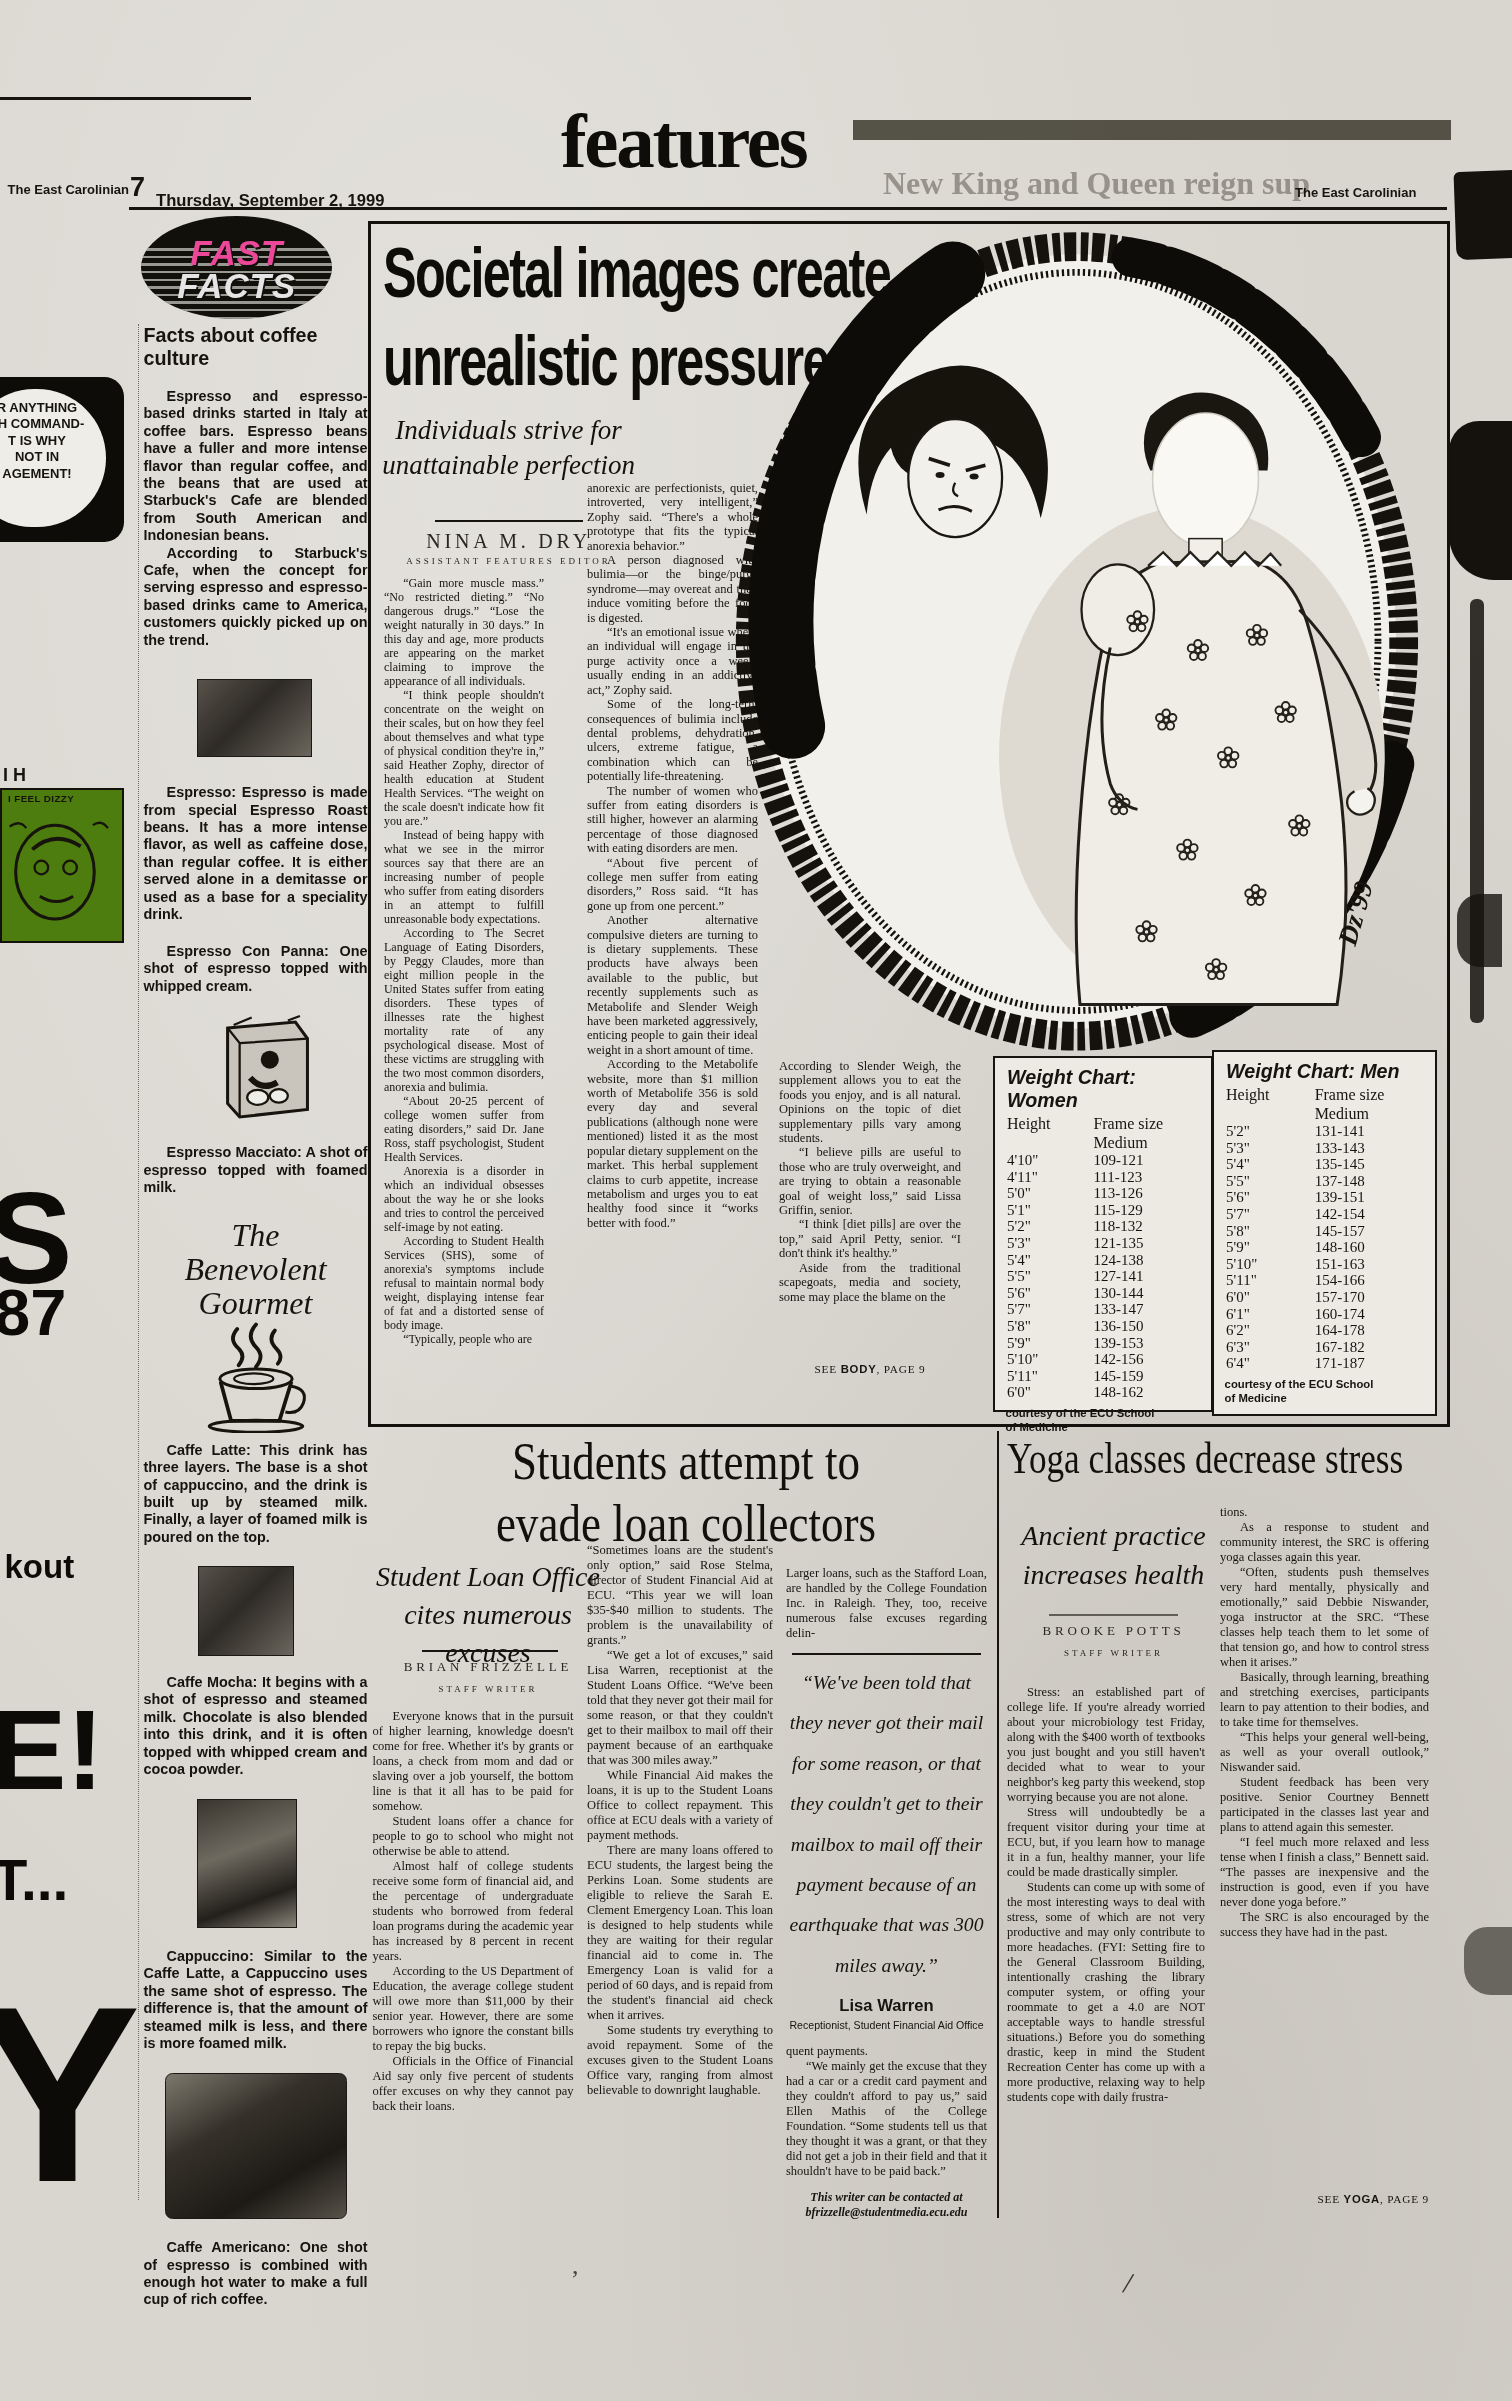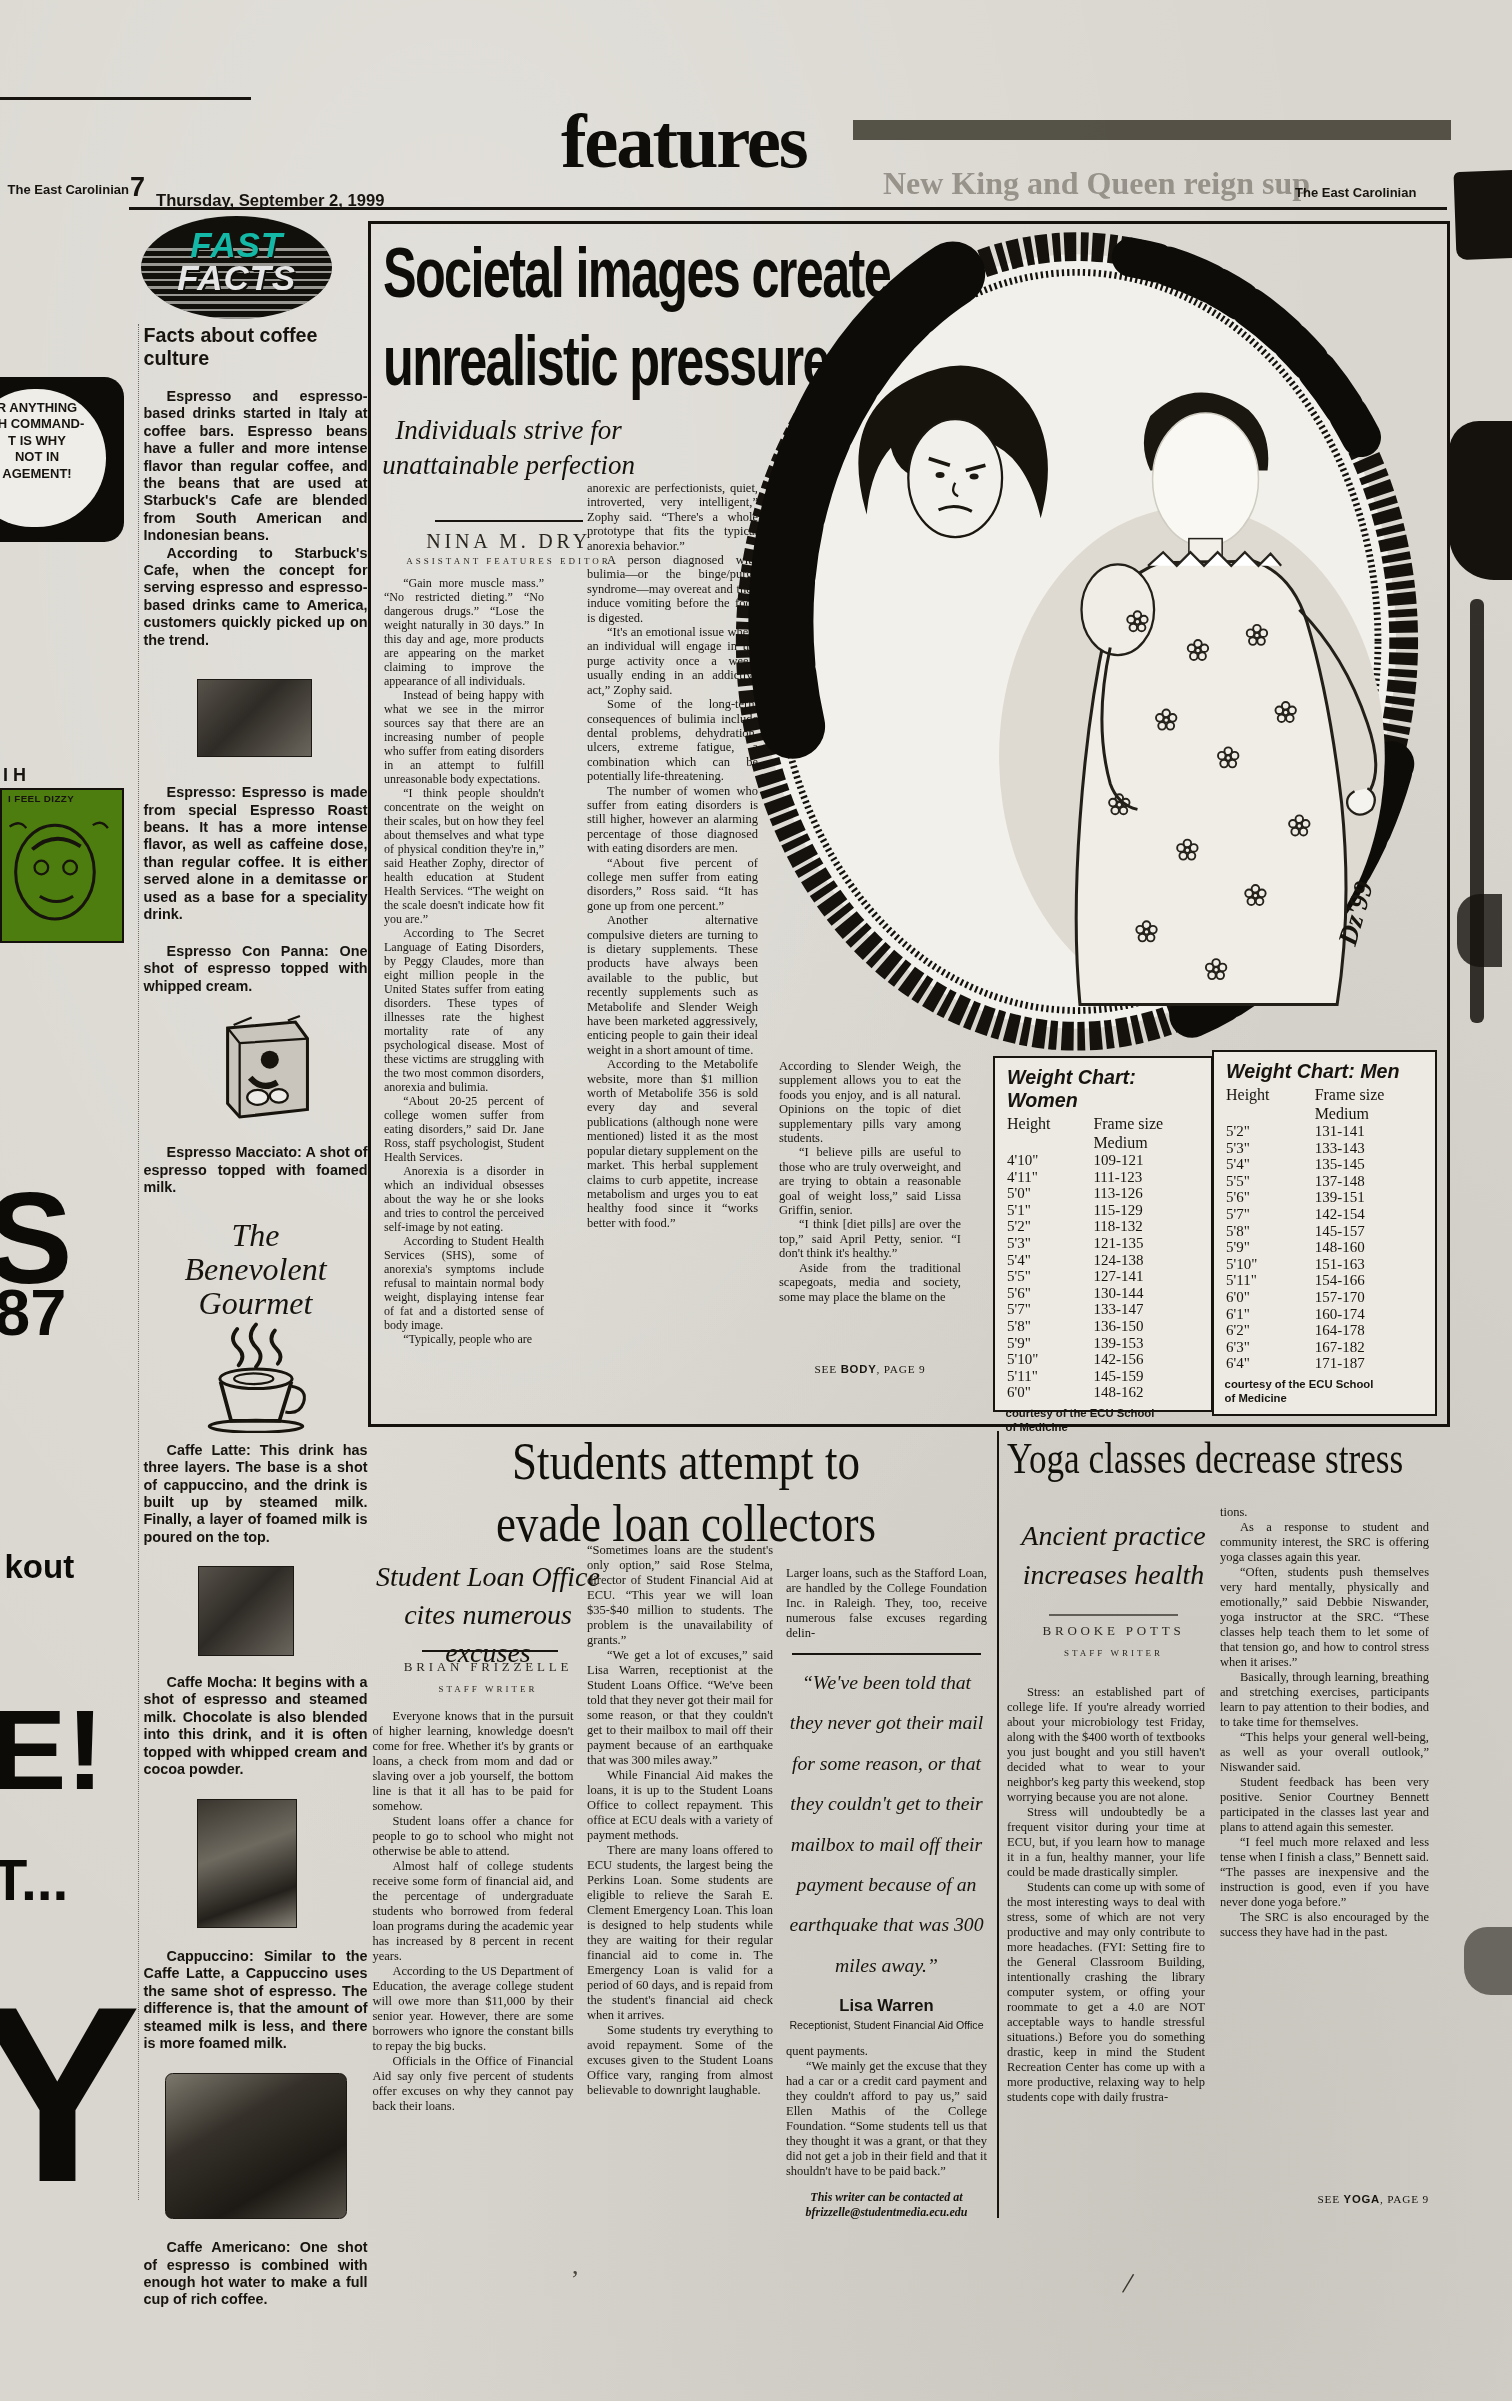--- a/index.html
+++ b/index.html
@@ -91,21 +91,21 @@
   <div class="abs bigfrag" style="left:-26px;top:1982px;font-size:250px;">Y</div>
 
   <div class="abs blob" style="left:1455px;top:171px;width:61px;height:88px;border-radius:6px 0 0 10.6px;transform:rotate(-2deg);"></div>
   <div class="abs blob" style="left:1449px;top:421px;width:64px;height:159px;border-radius:30px 0 0 45px;"></div>
   <div class="abs blob" style="left:1470px;top:599px;width:13.6px;height:424px;border-radius:6px;opacity:.85;"></div>
   <div class="abs blob" style="left:1457px;top:894px;width:45px;height:73px;border-radius:23px 0 0 23px;opacity:.8;"></div>
   <div class="abs blob" style="left:1464px;top:1927px;width:48px;height:68px;border-radius:23px 0 0 27px;opacity:.55;"></div>
 
   <div class="abs" style="left:141px;top:216px;width:191px;height:103px;background:#12100b;border-radius:50%;overflow:hidden;text-align:center;">
     <div style="position:absolute;left:0;right:0;top:27px;height:76px;background:repeating-linear-gradient(180deg,transparent 0 5.3px,rgba(245,243,238,.85) 5.3px 7.6px);opacity:.7;"></div>
-    <div class="sansbold" style="position:relative;margin-top:12px;font-size:35px;font-style:italic;color:#14b8a6;letter-spacing:0.8px;line-height:.95;text-shadow:1.5px 1.5px 0 #12100b;">FAST</div>
+    <div class="sansbold" style="position:relative;margin-top:20px;font-size:35px;font-style:italic;color:#ec4899;letter-spacing:0.8px;line-height:.95;text-shadow:1.5px 1.5px 0 #12100b;">FAST</div>
     <div class="sansbold" style="position:relative;font-size:35px;font-style:italic;color:#e5e5e5;letter-spacing:0.8px;line-height:.95;text-shadow:1.5px 1.5px 0 #12100b;">FACTS</div>
   </div>
 
   <div class="abs" style="left:138px;top:324px;width:224px;height:1876px;border-left:1.5px dotted #716c62;padding-left:4.5px;">
     <div class="sansbold" style="font-size:19.7px;margin-bottom:18px;">Facts about coffee culture</div>
     <div class="sidebar-text jcol">
         <p>Espresso and espresso-based drinks started in Italy at coffee bars. Espresso beans have a fuller and more intense flavor than regular coffee, and the beans that are used at Starbuck's Cafe are blended from South American and Indonesian beans.</p>
         <p>According to Starbuck's Cafe, when the concept for serving espresso and espresso-based drinks came to America, customers quickly picked up on the trend.</p>
       </div>
 
@@ -180,22 +180,22 @@
       <div>Individuals strive for</div>
       <div>unattainable perfection</div>
     </div>
 
     <div class="rule" style="position:absolute;left:64px;top:296px;width:148px;height:1.5px;"></div>
     <div class="byline-name" style="position:absolute;left:10.6px;top:306px;width:254px;">Nina M. Dry</div>
     <div class="byline-title" style="position:absolute;left:10.6px;top:327px;width:254px;">Assistant Features Editor</div>
 
     <div class="jcol serifbody" style="position:absolute;left:13px;top:352px;width:160px;">
         <p>“Gain more muscle mass.” “No restricted dieting.” “No dangerous drugs.” “Lose the weight naturally in 30 days.” In this day and age, more products are appearing on the market claiming to improve the appearance of all individuals.</p>
+        <p>“I think people shouldn't concentrate on the weight on their scales, but on how they feel about themselves and what type of physical condition they're in,” said Heather Zophy, director of health education at Student Health Services. “The weight on the scale doesn't indicate how fit you are.”</p>
         <p>Instead of being happy with what we see in the mirror sources say that there are an increasing number of  people who suffer from eating disorders in an attempt to fulfill unreasonable body expectations.</p>
-        <p>“I think people shouldn't concentrate on the weight on their scales, but on how they feel about themselves and what type of physical condition they're in,” said Heather Zophy, director of health education at Student Health Services. “The weight on the scale doesn't indicate how fit you are.”</p>
         <p>According to The Secret Language of Eating Disorders, by Peggy Claudes, more than eight million people in the United States suffer from eating disorders. These types of illnesses rate the highest mortality rate of any psychological disease. Most of these victims are struggling with the two most common disorders, anorexia and bulimia.</p>
         <p>“About 20-25 percent of college women suffer from eating disorders,” said Dr. Jane Ross, staff psychologist, Student Health Services.</p>
         <p>Anorexia is a disorder in which an individual obsesses about the way he or she looks and tries to control the perceived self-image by not eating.</p>
         <p>According to Student Health Services (SHS), some of anorexia's symptoms include refusal to maintain normal body weight, displaying intense fear of fat and a distorted sense of body image.</p>
         <p>“Typically, people who are</p>
       </div>
     <div class="jcol serifbody cont" style="position:absolute;left:216px;top:257px;width:171px;font-size:12.5px;line-height:14.4px;">
         <p>anorexic are perfectionists, quiet, introverted, very intelligent,” Zophy said. “There's a whole prototype that fits the typical anorexia behavior.”</p>
         <p>A person diagnosed with bulimia—or the binge/purge syndrome—may overeat and then induce vomiting before the food is digested.</p>
         <p>“It's an emotional issue where an individual will engage in the purge activity once a week, usually ending in an addictive act,” Zophy said.</p>

